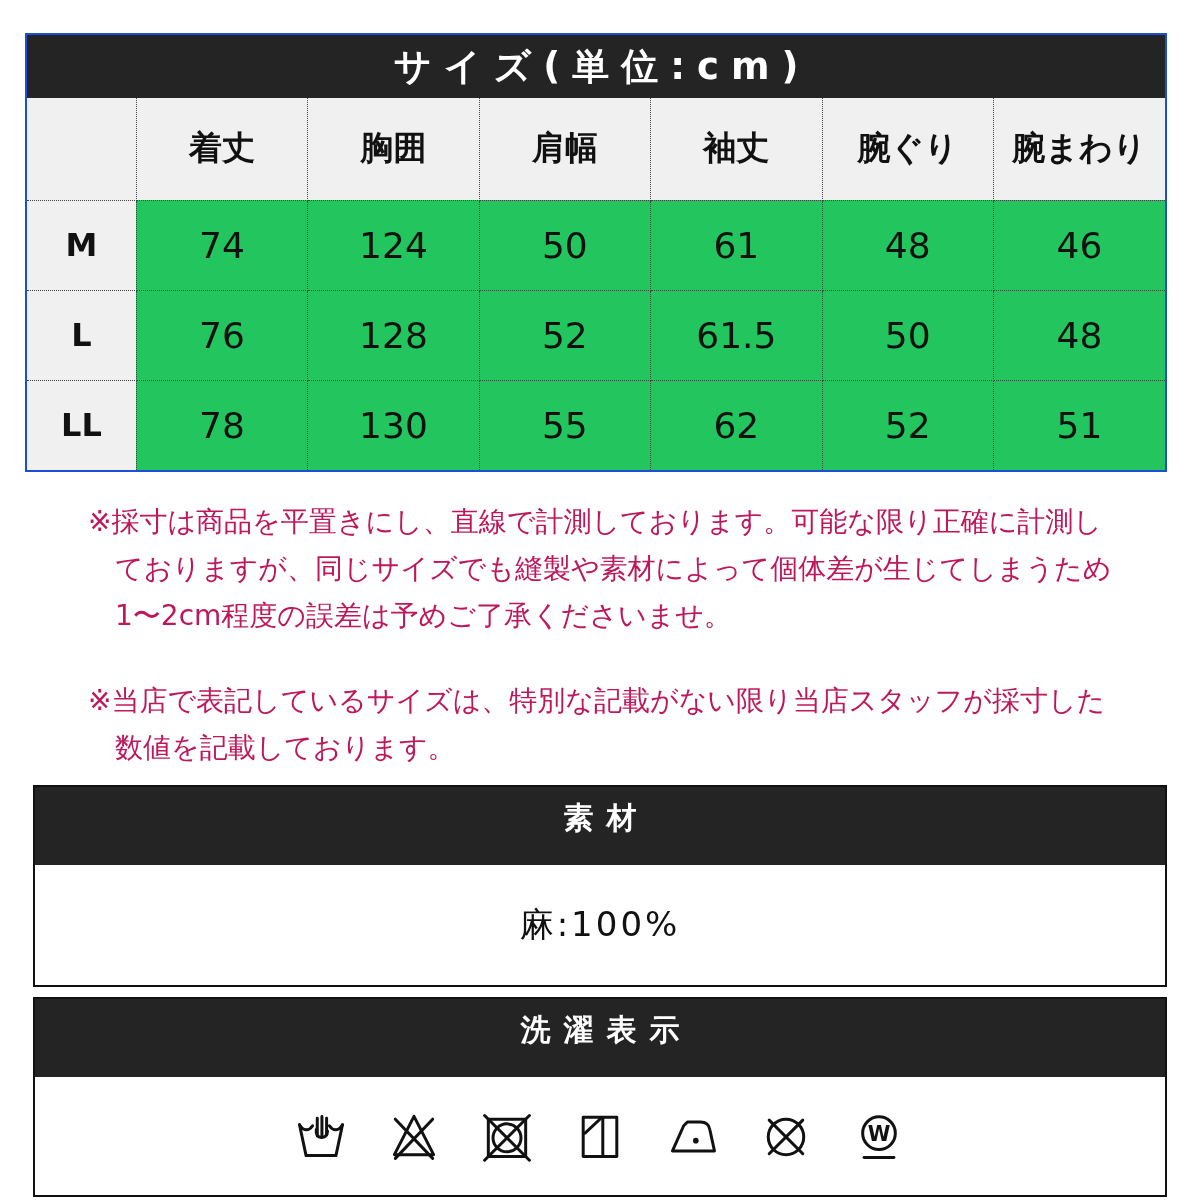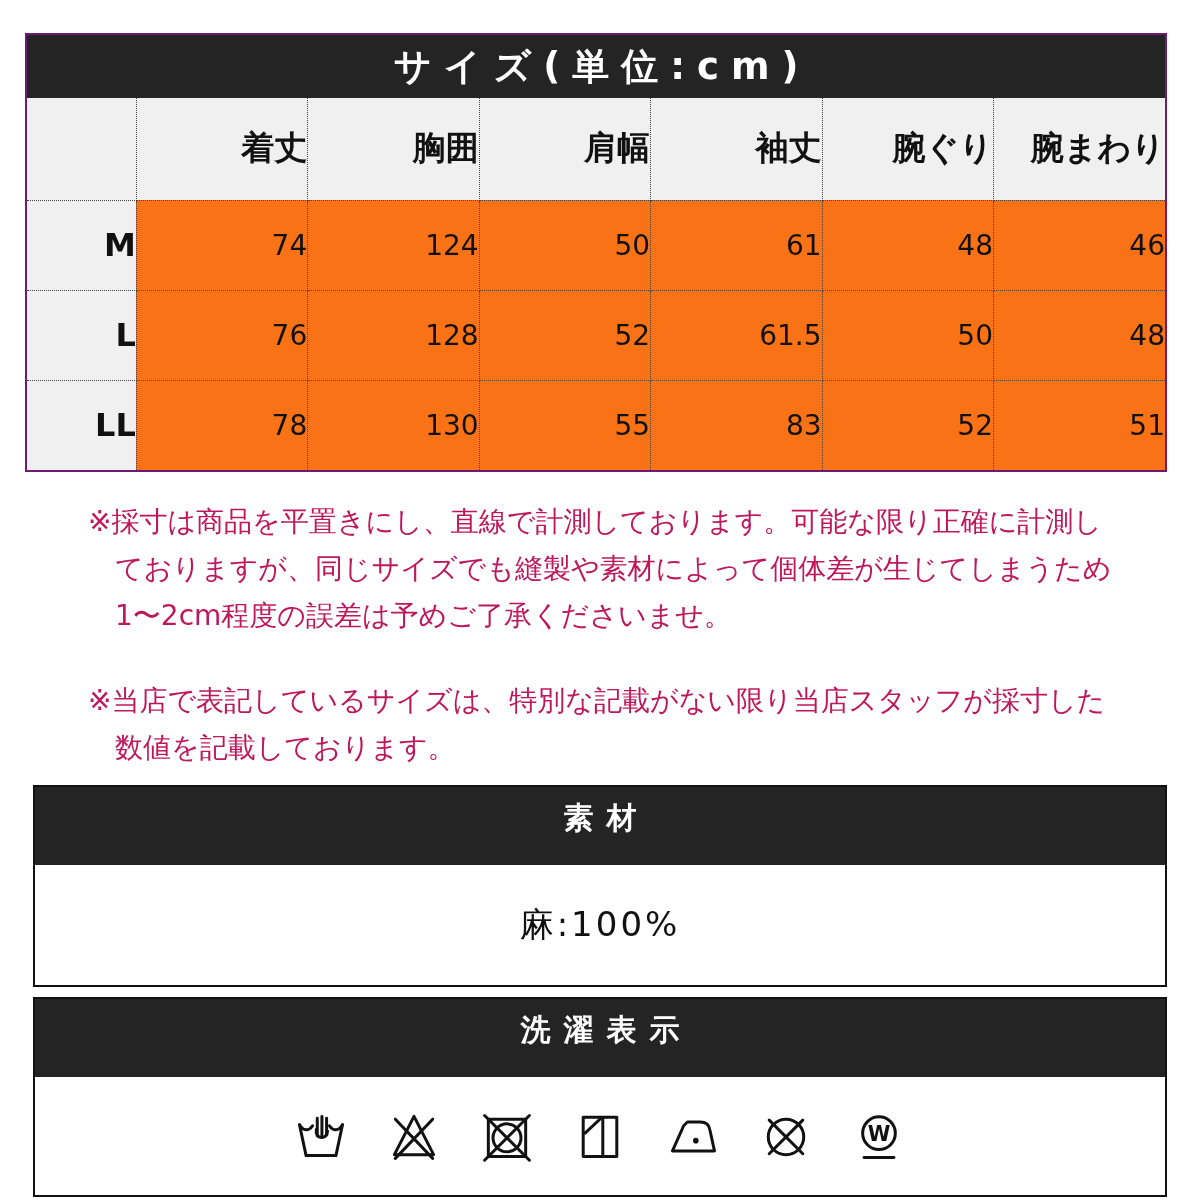--- a/index.html
+++ b/index.html
@@ -2,44 +2,44 @@
 <html><head>
 <meta charset="utf-8">
 <style>
   * { margin:0; padding:0; box-sizing:border-box; }
   html,body { width:1200px; height:1200px; background:#ffffff; }
   body { font-family:"DejaVu Sans","Liberation Sans",sans-serif; color:#111; }
 
   .page { width:1200px; height:1200px; overflow:hidden; }
 
   
-  .size-section { margin:33px 33px 0 25px; border:2px solid #701a75; }
+  .size-section { margin:33px 33px 0 25px; border:2px solid #1d4ed8; }
   .bar { background:#242424; color:#ffffff; font-weight:bold; text-align:center; }
   .title-bar { height:63px; line-height:63px; font-size:37px; letter-spacing:12px; padding-left:12px; }
 
   table.size-table { width:100%; border-collapse:collapse; table-layout:fixed; }
   table.size-table th, table.size-table td {
-    border:1px dotted #444; text-align:right; vertical-align:middle;
+    border:1px dotted #444; text-align:center; vertical-align:middle;
   }
   table.size-table tr > *:first-child { border-left:none; }
   table.size-table tr > *:last-child  { border-right:none; }
   table.size-table thead tr > * { border-top:none; }
   table.size-table tbody tr:last-child > * { border-bottom:none; }
 
   col.c-label { width:9.6%; }
   col.c-val   { width:15.06%; }
 
   table.size-table thead th {
     background:#f0f0f0; height:102px; font-size:33px; font-weight:bold;
   }
   table.size-table tbody th {
     background:#f0f0f0; font-size:32px; font-weight:bold;
   }
   table.size-table tbody tr { height:90px; }
-  table.size-table tbody td { background:#f97316; font-size:28px; font-weight:normal; }
+  table.size-table tbody td { background:#22c55e; font-size:36px; font-weight:normal; }
 
   
   .notes { margin:26px 40px 0 88px; }
   .note { font-size:28px; line-height:47px; color:#be185d; }
   .note + .note { margin-top:38px; }
   .note .line { display:block; }
   .note .cont { padding-left:27px; }
 
   
   .boxed { margin:14px 33px 0 33px; border:2px solid #111; }
@@ -106,21 +106,21 @@
           <td>52</td>
           <td>61.5</td>
           <td>50</td>
           <td>48</td>
         </tr>
         <tr>
           <th>LL</th>
           <td>78</td>
           <td>130</td>
           <td>55</td>
-          <td>83</td>
+          <td>62</td>
           <td>52</td>
           <td>51</td>
         </tr>
       </tbody>
     </table>
   </section>
 
   <div class="notes">
     <p class="note">
       <span class="line">※採寸は商品を平置きにし、直線で計測しております。可能な限り正確に計測し</span>

